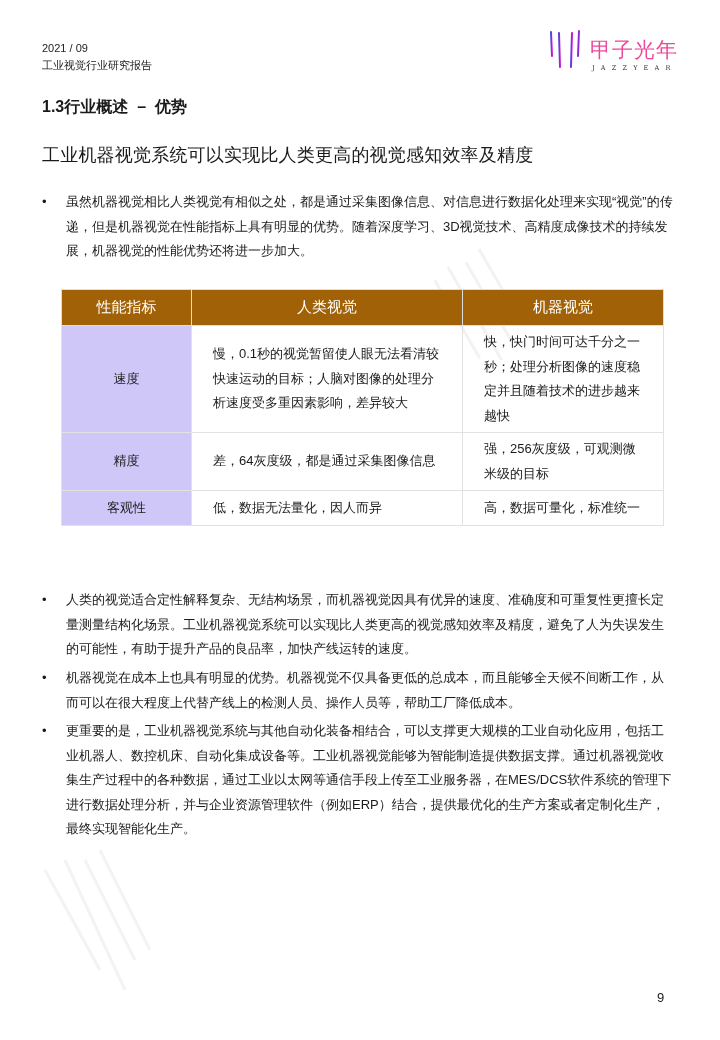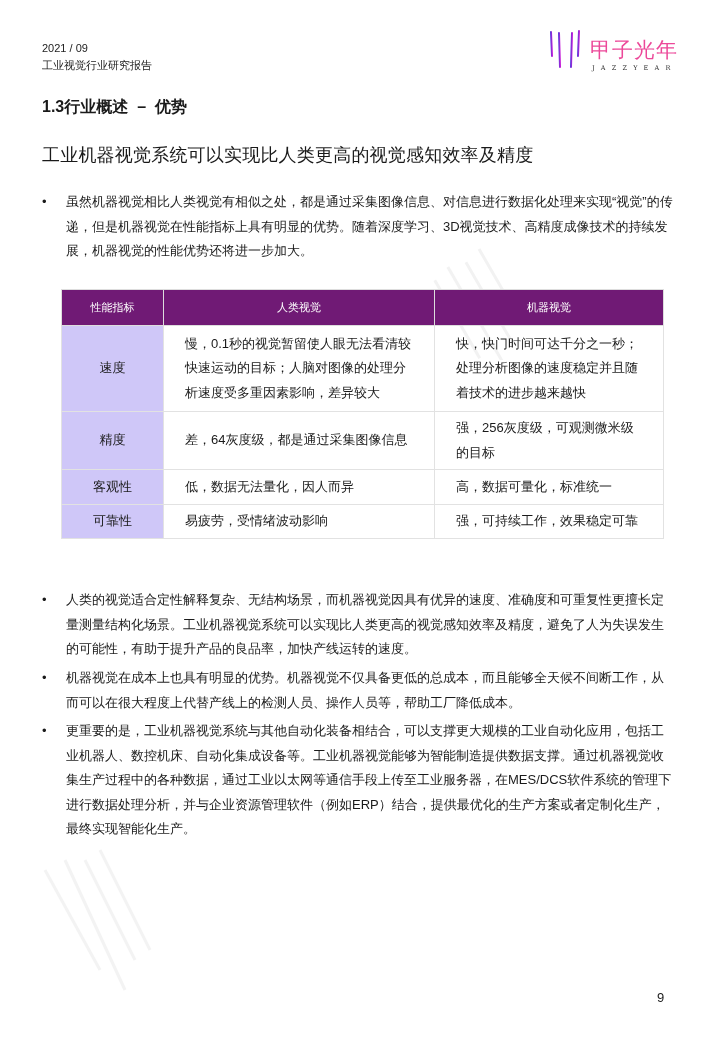--- a/index.html
+++ b/index.html
@@ -12,23 +12,23 @@
   .logo-bars { position:absolute; left:0; top:2px; width:34px; height:56px; }
   .logo-cn { position:absolute; left:42px; top:10px; font-family:"DejaVu Serif",serif; font-size:21px; letter-spacing:1px; color:#ec4899; }
   .logo-en { position:absolute; left:44px; top:38px; font-family:"DejaVu Serif",serif; font-size:6.5px; letter-spacing:6.2px; color:#333; }
   .watermark { position:absolute; pointer-events:none; }
   .section-title { position:absolute; left:42px; top:97px; font-size:16px; font-weight:bold; color:#1a1a1a; }
   .subtitle { position:absolute; left:42px; top:143px; font-size:18px; font-weight:normal; color:#1a1a1a; letter-spacing:0.2px; }
   .bullet { position:absolute; left:42px; width:632px; font-size:13px; line-height:24.5px; color:#1a1a1a; }
   .bullet .dot { position:absolute; left:0; top:0; width:18px; }
   .bullet .text { margin-left:24px; }
   table.cmp { position:absolute; left:61px; top:289px; width:603px; border-collapse:collapse; font-size:13px; }
-  table.cmp th { background:#701a75; color:#fff; font-weight:normal; height:33px; border:1px solid #ddd; text-align:center; font-size:11px; }
+  table.cmp th { background:#a16207; color:#fff; font-weight:normal; height:33px; border:1px solid #ddd; text-align:center; font-size:15px; }
   table.cmp td { border:1px solid #e2e2e2; padding:4px 21px; line-height:24.5px; vertical-align:middle; color:#1a1a1a; }
-  table.cmp td.metric { background:#cfc7f8; text-align:center; width:91px; padding:4px 5px; }
+  table.cmp td.metric { background:#cfc7f8; text-align:center; width:91px; padding:4px 19px; }
   table.cmp td.human { width:228px; }
   .page-num { position:absolute; left:657px; top:990px; font-size:13px; color:#222; }
 </style>
 </head>
 <body>
 
 <svg class="watermark" style="left:400px;top:160px;" width="300" height="200" viewBox="0 0 300 200">
   <g transform="rotate(-30 150 100)" fill="none" stroke="#f2f2f2" stroke-width="3">
     <line x1="40" y1="60" x2="40" y2="150"></line>
       <line x1="58" y1="55" x2="58" y2="170"></line>
@@ -95,25 +95,20 @@
     <tr style="height:33px;">
       <td class="metric">精度</td>
       <td class="human">差，64灰度级，都是通过采集图像信息</td>
       <td>强，256灰度级，可观测微米级的目标</td>
     </tr>
     <tr style="height:35px;">
       <td class="metric">客观性</td>
       <td class="human">低，数据无法量化，因人而异</td>
       <td>高，数据可量化，标准统一</td>
     </tr>
-    <tr style="height:33px;">
-      <td class="metric">可靠性</td>
-      <td class="human">易疲劳，受情绪波动影响</td>
-      <td>强，可持续工作，效果稳定可靠</td>
-    </tr>
   </tbody>
 </table>
 
 <div class="bullet" style="top:588px;">
   <span class="dot">•</span>
   <div class="text">人类的视觉适合定性解释复杂、无结构场景，而机器视觉因具有优异的速度、准确度和可重复性更擅长定量测量结构化场景。工业机器视觉系统可以实现比人类更高的视觉感知效率及精度，避免了人为失误发生的可能性，有助于提升产品的良品率，加快产线运转的速度。</div>
 </div>
 <div class="bullet" style="top:666px;">
   <span class="dot">•</span>
   <div class="text">机器视觉在成本上也具有明显的优势。机器视觉不仅具备更低的总成本，而且能够全天候不间断工作，从而可以在很大程度上代替产线上的检测人员、操作人员等，帮助工厂降低成本。</div>

